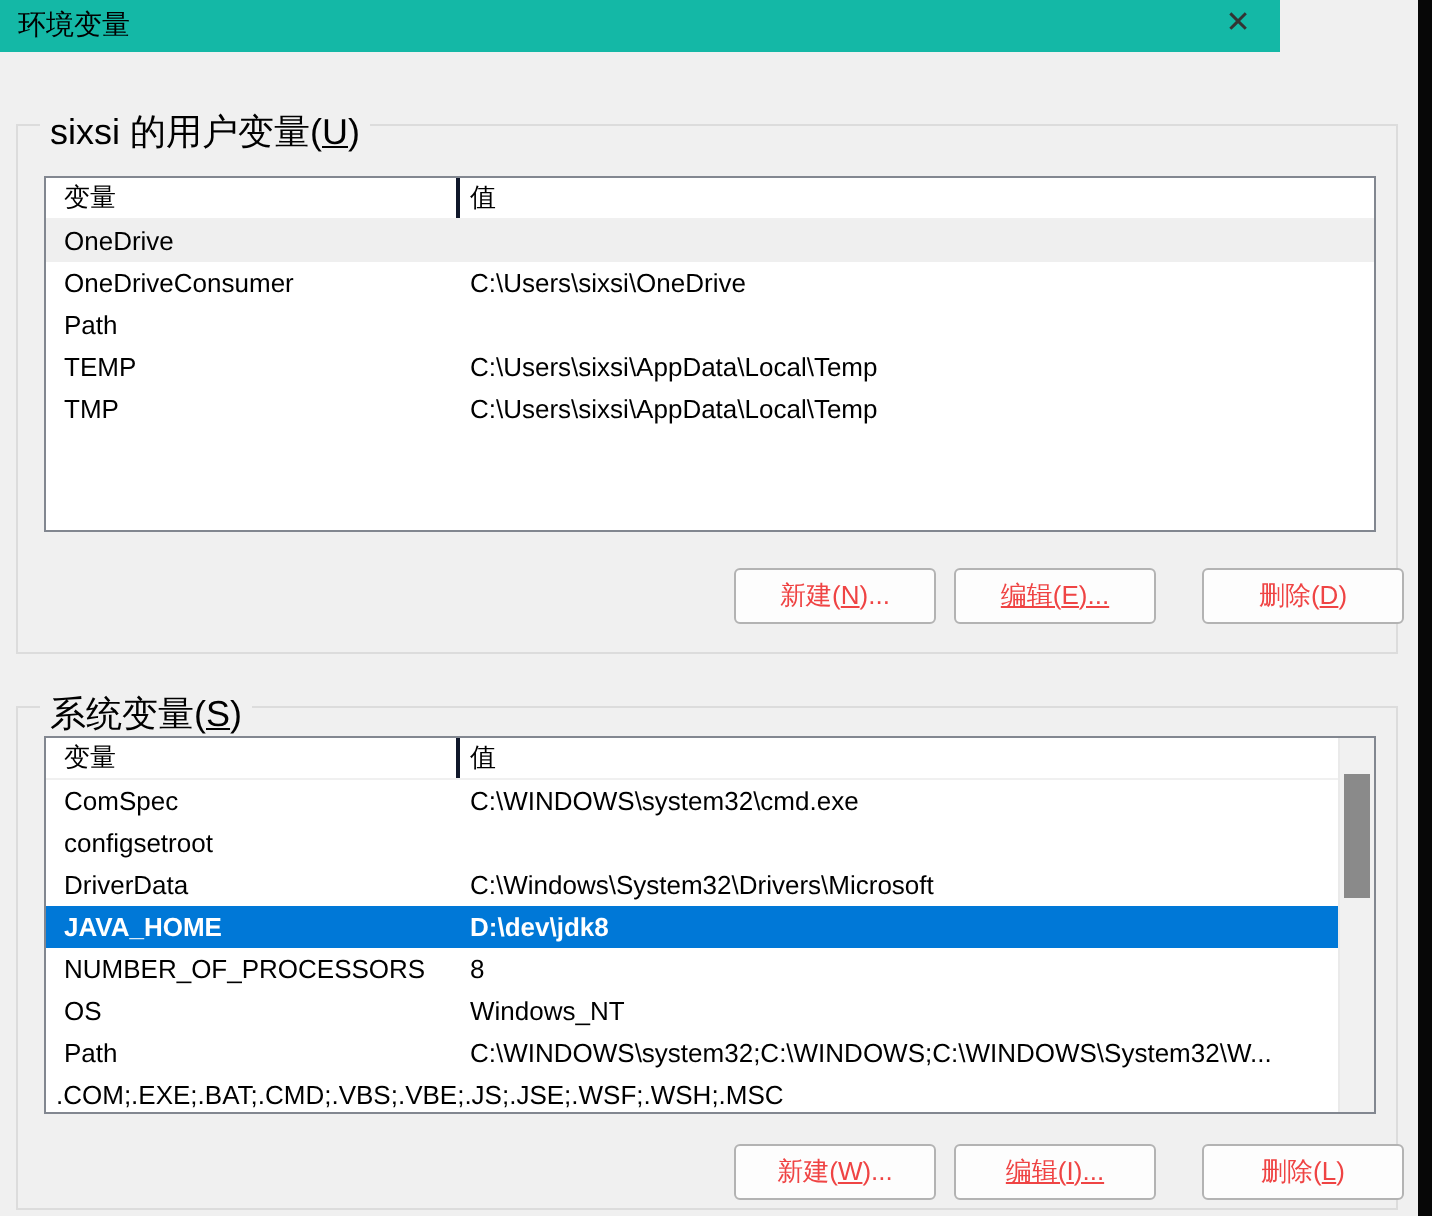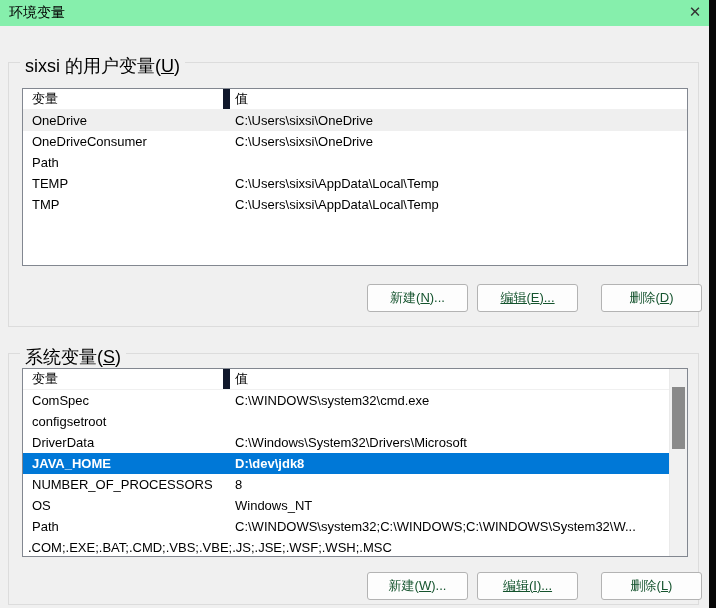--- a/index.html
+++ b/index.html
@@ -5,21 +5,21 @@
   html,body{margin:0;padding:0;}
   body{
     position:relative;
     width:716px;height:608px;
     background:#f0f0f0;
     font-family:"Liberation Sans",sans-serif;
     font-size:13px;color:#000;
     overflow:hidden;
   }
   
-  .titlebar{position:absolute;left:0;top:0;width:716px;height:26px;background:#86efac;}
+  .titlebar{position:absolute;left:0;top:0;width:640px;height:26px;background:#14b8a6;}
   .title{position:absolute;left:9px;top:4px;font-size:14px;color:#000;}
   .close{
     position:absolute;right:10px;top:2px;width:22px;height:20px;
     text-align:center;line-height:20px;font-size:15px;color:#333;
   }
   
   .edge{position:absolute;right:0;top:0;width:7px;height:608px;background:#070707;}
   
   .groupbox{position:absolute;border:1px solid #dcdcdc;box-sizing:border-box;}
   #gb-user{left:8px;top:62px;width:691px;height:265px;}
@@ -31,32 +31,32 @@
   
   .list{
     position:absolute;background:#ffffff;border:1px solid #828790;
     box-sizing:border-box;overflow:hidden;
   }
   #list-user{left:22px;top:88px;width:666px;height:178px;}
   #list-system{left:22px;top:368px;width:666px;height:189px;}
   .lrow{display:flex;height:21px;line-height:21px;white-space:nowrap;}
   .lrow.header{border-bottom:1px solid #f0f0f0;height:20px;line-height:20px;}
   .cn{width:207px;min-width:207px;padding-left:9px;box-sizing:border-box;overflow:hidden;}
-  .header .cn{border-right:7px solid #0f172a;}
+  .header .cn{border-right:2px solid #0f172a;}
   .cv{flex:1;padding-left:5px;overflow:hidden;}
-  .lrow.dim{background:#efefef;}
+  .lrow.dim{background:#efefef;flex-direction:column;}
   .lrow.sel{background:#0078d7;color:#ffffff;font-weight:bold;}
   
   .sb{position:absolute;right:0;top:0;width:17px;height:100%;background:#f1f1f1;border-left:1px solid #eaeaea;}
   .sb-thumb{position:absolute;left:2px;top:18px;width:13px;height:62px;background:#8a8a8a;}
   
   .btn{
     position:absolute;width:101px;height:28px;
     background:#fdfdfd;border:1px solid #b3b3b3;border-radius:3px;
-    font-family:"Liberation Sans",sans-serif;font-size:13px;color:#14532d;
+    font-family:"Liberation Sans",sans-serif;font-size:13px;color:#ef4444;
     text-align:center;line-height:26px;padding:0;box-sizing:border-box;
   }
   .btn u,.grouplabel u{text-decoration:underline;}
   .b1{left:367px;} .b2{left:477px;text-decoration:underline;} .b3{left:601px;}
   .rowu{top:284px;} .rows{top:572px;}
 </style>
 </head>
 <body>
 
 <div class="titlebar">

